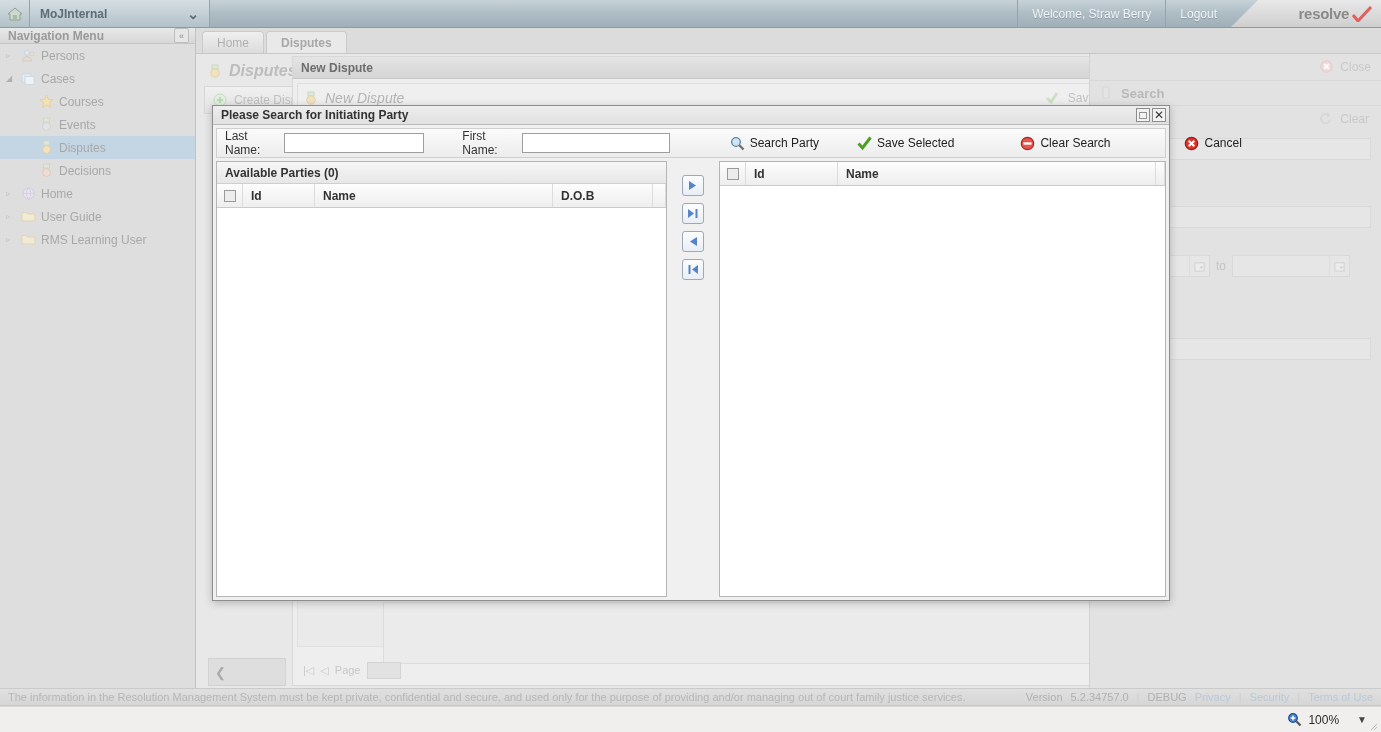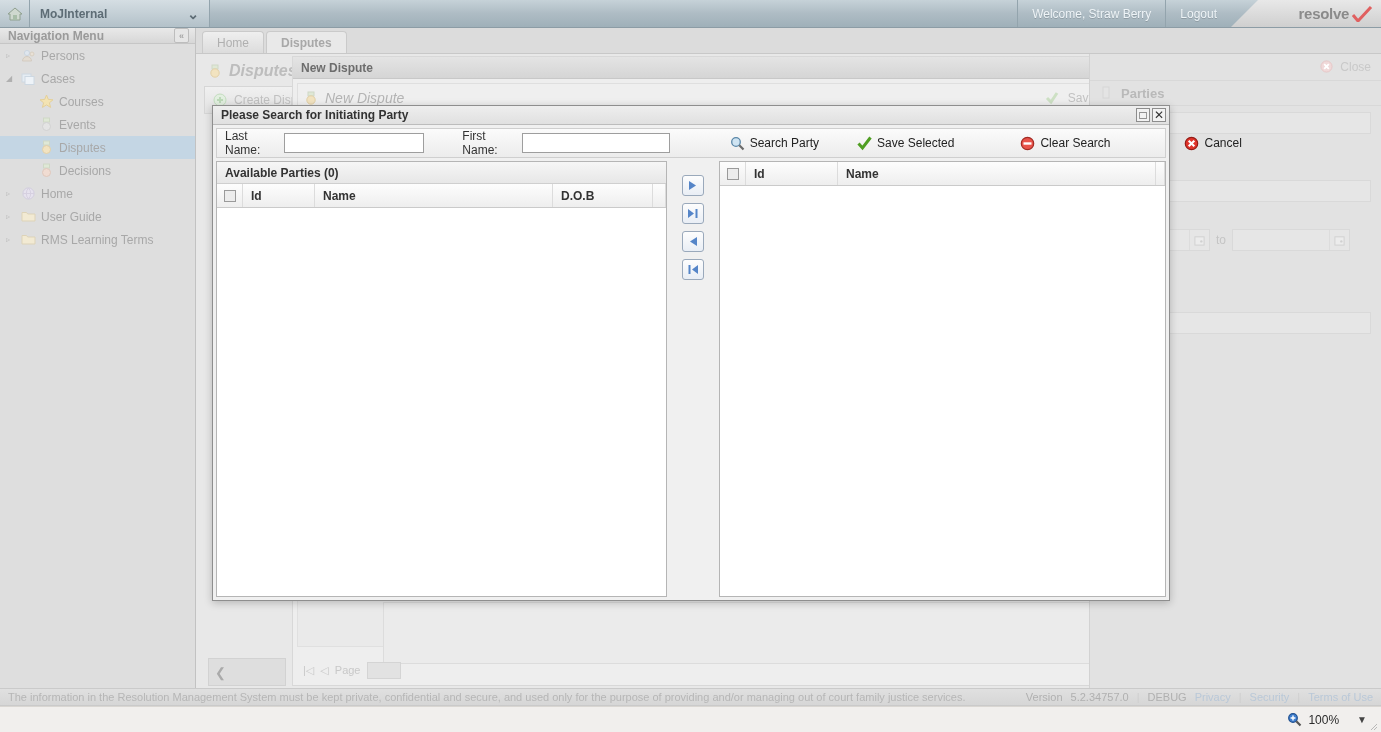--- a/index.html
+++ b/index.html
@@ -371,21 +371,21 @@
           <span class="ico"><svg width="15" height="15" viewBox="0 0 15 15">
               <path d="M1 3.5 h4.5 l1.2 1.5 H14 V12 H1 Z" fill="#f2ead3" stroke="#ddd3b8"></path>
             </svg></span>
           <span>User Guide</span>
         </div>
         <div class="nav-item" style="padding-left: 6px;">
           <span class="nav-arrow">▹</span>
           <span class="ico"><svg width="15" height="15" viewBox="0 0 15 15">
               <path d="M1 3.5 h4.5 l1.2 1.5 H14 V12 H1 Z" fill="#f2ead3" stroke="#ddd3b8"></path>
             </svg></span>
-          <span>RMS Learning Terms</span>
+          <span>RMS Learning User</span>
         </div>
       </div>
   </div>
 
   <div class="content">
 
     <div class="tabstrip">
       <div class="tab">Home</div>
       <div class="tab active">Disputes</div>
     </div>
@@ -472,21 +472,30 @@
           </svg>
         </span>
         <span>Close</span>
       </div>
       <div class="sp-title">
         <span class="ico">
           <svg width="12" height="13" viewBox="0 0 12 13">
               <rect x="3" y="1" width="6" height="11" fill="#e4e4e4" stroke="#d6d6d6"></rect>
             </svg>
         </span>
-        <span>Parties</span>
+        <span>Search</span>
+      </div>
+      <div class="sp-clearbar">
+        <span class="ico">
+          <svg width="13" height="13" viewBox="0 0 14 14">
+            <path d="M11 4 A5 5 0 1 0 12 8" stroke="#d7d7d7" stroke-width="2" fill="none"></path>
+            <path d="M11 1 L12 5 L8 4.5 Z" fill="#d7d7d7"></path>
+          </svg>
+        </span>
+        <span>Clear</span>
       </div>
       <div class="sp-row">
         <div class="sp-input"></div>
       </div>
       <div class="sp-row">
         <div class="sp-select">
           <span>▾</span>
         </div>
       </div>
       <div class="sp-row">

